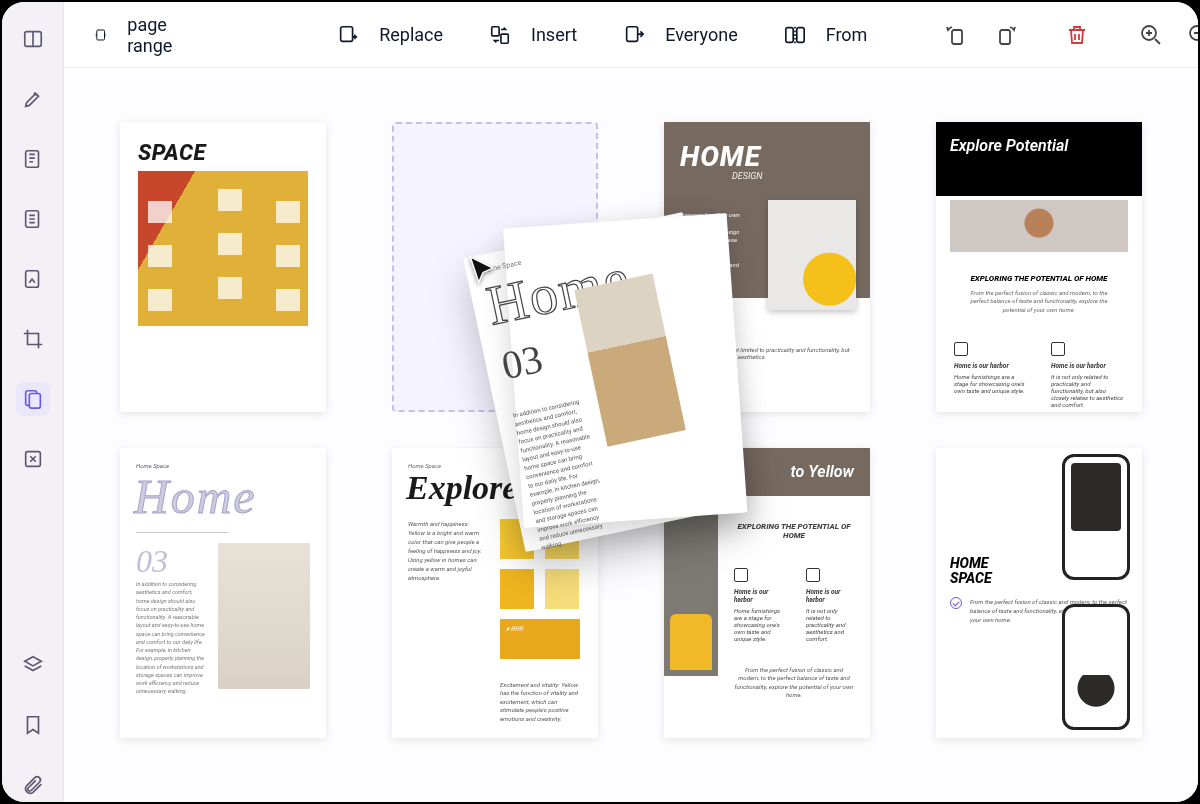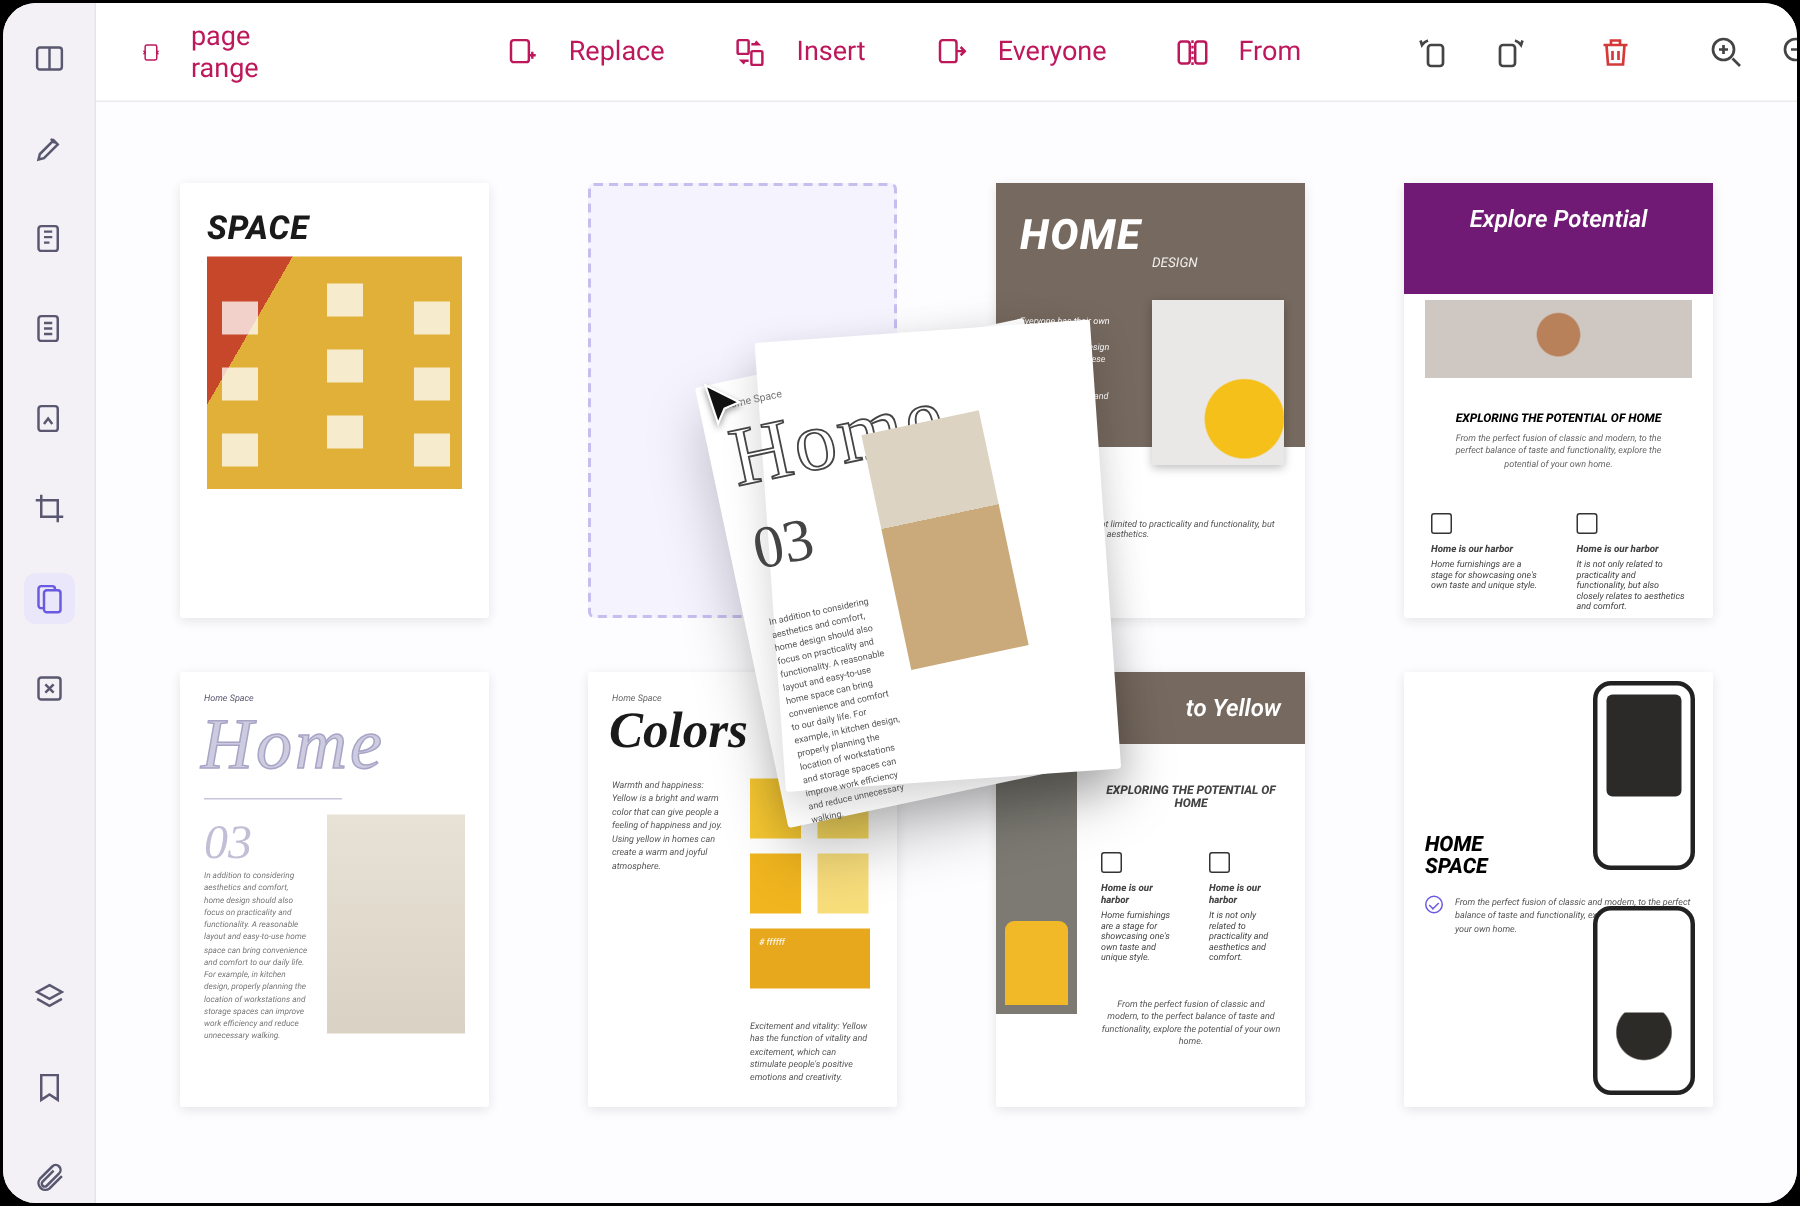--- a/index.html
+++ b/index.html
@@ -16,21 +16,21 @@
   .sb-btn {
     width: 34px; height: 34px; display: flex; align-items: center; justify-content: center;
     color: #5a5870; border-radius: 8px; cursor: pointer;
   }
   .sb-btn.active { background: #ebe7fb; color: #6a5ae0; }
   .toolbar {
     position: absolute; left: 62px; right: 0; top: 0; height: 66px;
     background: #fff; display: flex; align-items: center; padding: 0 30px; gap: 46px;
     border-bottom: 1px solid #ece9f1;
   }
-  .tb-btn { display: flex; align-items: center; gap: 20px; color: #be185d; font-size: 18px; cursor: pointer; }
+  .tb-btn { display: flex; align-items: center; gap: 20px; color: #0f172a; font-size: 18px; cursor: pointer; }
   .tb-btn svg { width: 22px; height: 22px; }
   .tb-icon-btn { width: 28px; height: 28px; display: flex; align-items: center; justify-content: center; color: #444; cursor: pointer; }
   .tb-group-center { margin-left: 110px; display: flex; gap: 46px; }
   .tb-group-right { margin-left: auto; display: flex; align-items: center; gap: 20px; }
   .canvas {
     position: absolute; left: 62px; right: 0; top: 66px; bottom: 0;
     background: #fdfcfe; overflow: hidden;
   }
   .thumb {
     position: absolute; background: #fff; box-shadow: 0 2px 8px rgba(0,0,0,.10);
@@ -44,27 +44,27 @@
   
   .p1 .title { font-weight: 800; font-size: 22px; color: #1a1a1a; padding: 18px 18px 0; letter-spacing: .5px; }
   .p1 .sub { font-size: 6.5px; font-weight: 800; color: #111; padding: 36px 18px 2px; line-height: 1.2; }
   .p1 .img { margin: 6px 18px 18px; height: 155px; background: linear-gradient(120deg,#c7472a 0 22%,#e0b038 22% 100%); position: relative; overflow: hidden; }
   .p1 .img::before, .p1 .img::after { content:''; position:absolute; background:rgba(255,255,255,.75); }
   .p1 .img::before { width:24px; height:22px; left:10px; top:30px; box-shadow: 0 44px 0 rgba(255,255,255,.75), 0 88px 0 rgba(255,255,255,.75); }
   .p1 .img::after  { width:24px; height:22px; left:80px; top:18px; box-shadow: 58px 12px 0 rgba(255,255,255,.75), 0 44px 0 rgba(255,255,255,.75), 58px 56px 0 rgba(255,255,255,.75), 0 88px 0 rgba(255,255,255,.75), 58px 100px 0 rgba(255,255,255,.75); }
   
   .p3 .band { height: 176px; background:#76695f; color:#fff; padding: 18px 16px; position:relative; }
   .p3 .band .h { font-size: 28px; font-weight:800; letter-spacing:1px; }
-  .p3 .band .s { font-size: 9px; opacity:.9; margin-top:-2px; margin-left:88px; }
+  .p3 .band .s { font-size: 9px; opacity:.9; margin-top:-2px; margin-left:52px; }
   .p3 .band .para { font-size:6px; line-height:1.4; width: 60px; margin-top: 30px; }
   .p3 .chair { position:absolute; right:14px; top:78px; width: 88px; height: 110px; background:#e9e8e6; box-shadow: 0 2px 6px rgba(0,0,0,.25); }
   .p3 .chair::after{ content:''; position:absolute; inset:0; background: radial-gradient(circle at 70% 72%, #f6c01a 0 26px, transparent 27px); }
   .p3 .foot { font-size:6px; color:#555; padding: 48px 16px 8px 16px; }
   
-  .p4 .band { height: 74px; background:#701a75; color:#fff; padding: 14px 14px; font-size: 16px; font-weight:600;text-align:center; }
+  .p4 .band { height: 74px; background:#000000; color:#fff; padding: 14px 14px; font-size: 16px; font-weight:600; }
   .p4 .pin { margin: 4px 14px 0; height: 52px; background:#cfc8c2; position:relative; }
   .p4 .pin::after { content:''; position:absolute; left:50%; top:8px; width:44px; height:36px; transform:translateX(-50%); background: radial-gradient(circle at 50% 42%, #b9815a 0 14px, transparent 15px); }
   .p4 .h2 { text-align:center; font-size: 8px; font-weight:800; margin-top:22px; }
   .p4 .para { font-size:6px; color:#666; text-align:center; padding: 6px 28px 0; line-height:1.4; }
   .p4 .cols { display:flex; padding: 28px 18px 0; gap: 24px; font-size:6px; color:#444; }
   .p4 .cols .c { flex:1; }
   .p4 .cols .ic { width:14px; height:14px; border:1.5px solid #333; border-radius:2px; margin-bottom:6px; }
   .p4 .cols .b { font-weight:800; font-size:6.5px; margin-bottom:3px; }
   
   .p5 { color:#5a566e; }
@@ -329,21 +329,21 @@
         <div>
           <div class="num">03</div>
           <div class="txt">In addition to considering aesthetics and comfort, home design should also focus on practicality and functionality. A reasonable layout and easy-to-use home space can bring convenience and comfort to our daily life. For example, in kitchen design, properly planning the location of workstations and storage spaces can improve work efficiency and reduce unnecessary walking.</div>
         </div>
         <div class="img"></div>
       </div>
     </div>
 
     <div class="thumb p6" style="left:328px; top:380px; width:206px; height:290px;">
       <div class="lab">Home Space</div>
-      <div class="big">Colors</div>
+      <div class="big">Explore</div>
       <div class="body">
         <div class="left">Warmth and happiness: Yellow is a bright and warm color that can give people a feeling of happiness and joy. Using yellow in homes can create a warm and joyful atmosphere.</div>
         <div class="sw">
           <div class="sq c1"></div>
             <div class="sq c2"></div>
           <div class="sq c3"></div>
             <div class="sq c4"></div>
           <div class="wide">
               <span style="position:absolute;left:6px;top:6px;font-size:6px;color:#fff;"># ffffff</span>
             </div>

